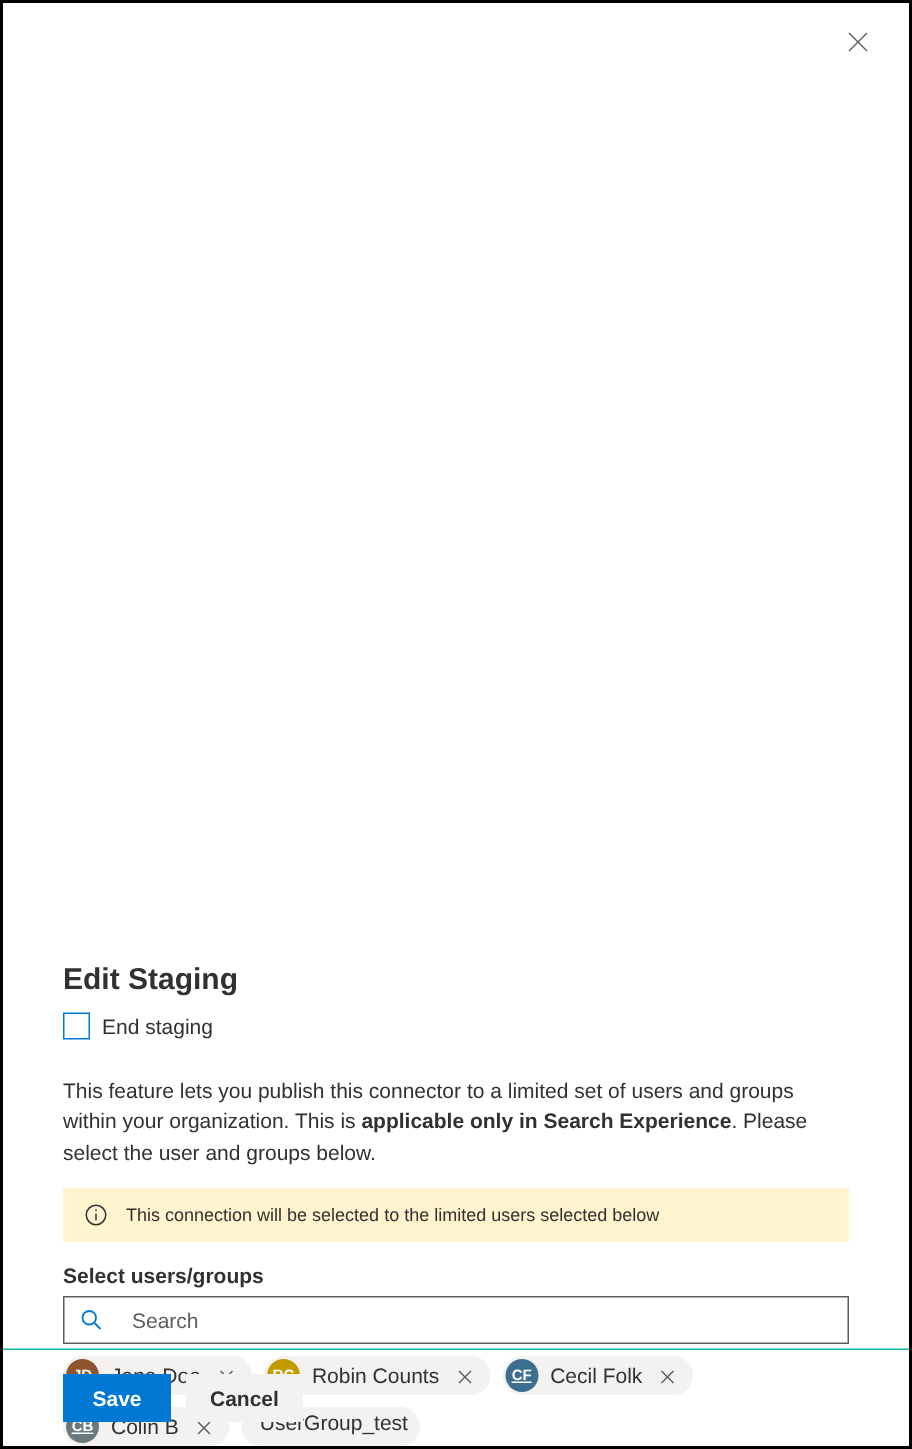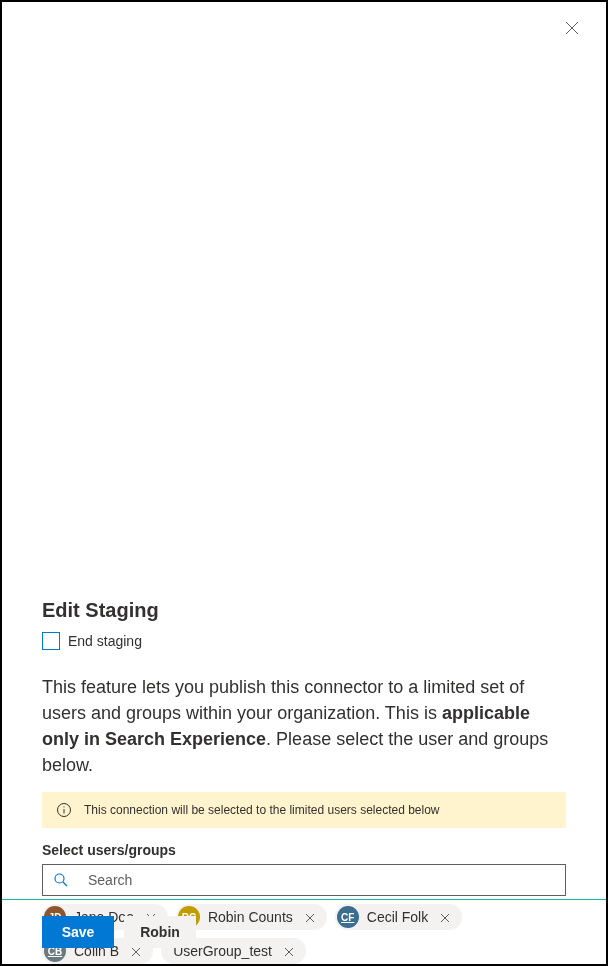--- a/index.html
+++ b/index.html
@@ -44,21 +44,21 @@
     gap: 8px;
     margin-bottom: 24px;
   }
   .checkbox-box {
     width: 18px;
     height: 18px;
     border: 1px solid #0078d4;
     background: #fff;
   }
   .desc {
-    font-size: 18px;
+    font-size: 14px;
     line-height: 1.45;
     color: #323130;
     margin: 0 0 14px;
   }
   .desc b { font-weight: 700; }
   .info-banner {
     background: #fff4ce;
     padding: 10px 14px;
     display: flex;
     align-items: center;
@@ -110,21 +110,21 @@
     display: flex;
     align-items: center;
     gap: 8px;
     background: #f3f2f1;
     border-radius: 14px;
     padding: 2px 8px 2px 2px;
     height: 26px;
     font-size: 14px;
     cursor: default;
   }
-  .chip.no-avatar { padding-left: 12px; }
+  .chip.no-avatar { padding-left: 12px; flex-direction: column; }
   .avatar {
     width: 22px;
     height: 22px;
     border-radius: 50%;
     flex-shrink: 0;
     background: #888;
     overflow: hidden;
   }
   .avatar span {
     display:flex;
@@ -257,14 +257,14 @@
             <line x1="1" y1="1" x2="9" y2="9"></line>
             <line x1="9" y1="1" x2="1" y2="9"></line>
           </svg></span>
       </div>
     </div>
 
 </div>
 
 <div class="footer">
   <button class="btn btn-primary">Save</button>
-  <button class="btn btn-secondary">Robin</button>
+  <button class="btn btn-secondary">Cancel</button>
 </div>
 
 </body></html>

